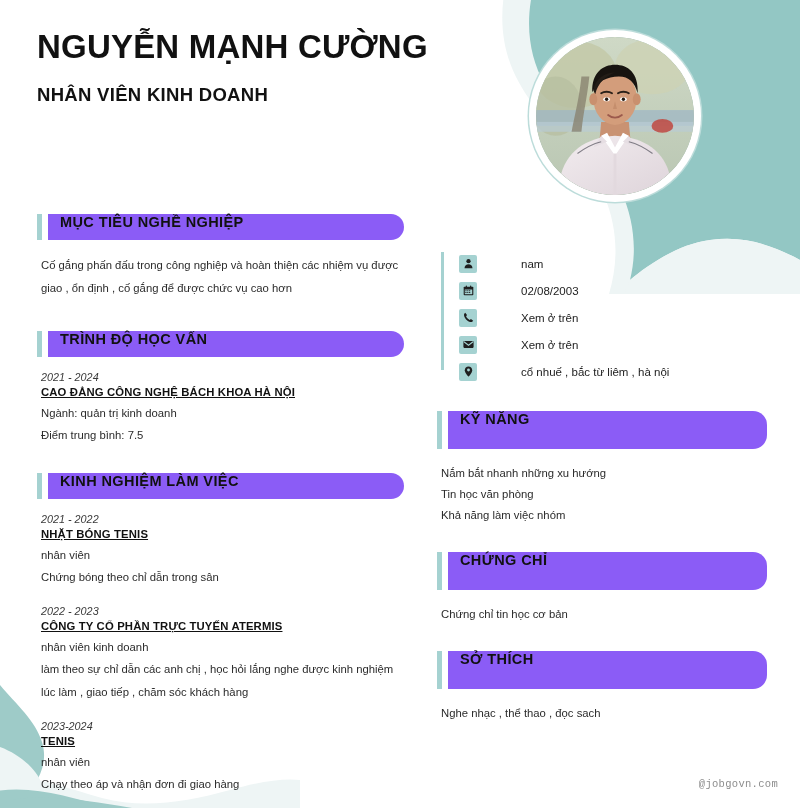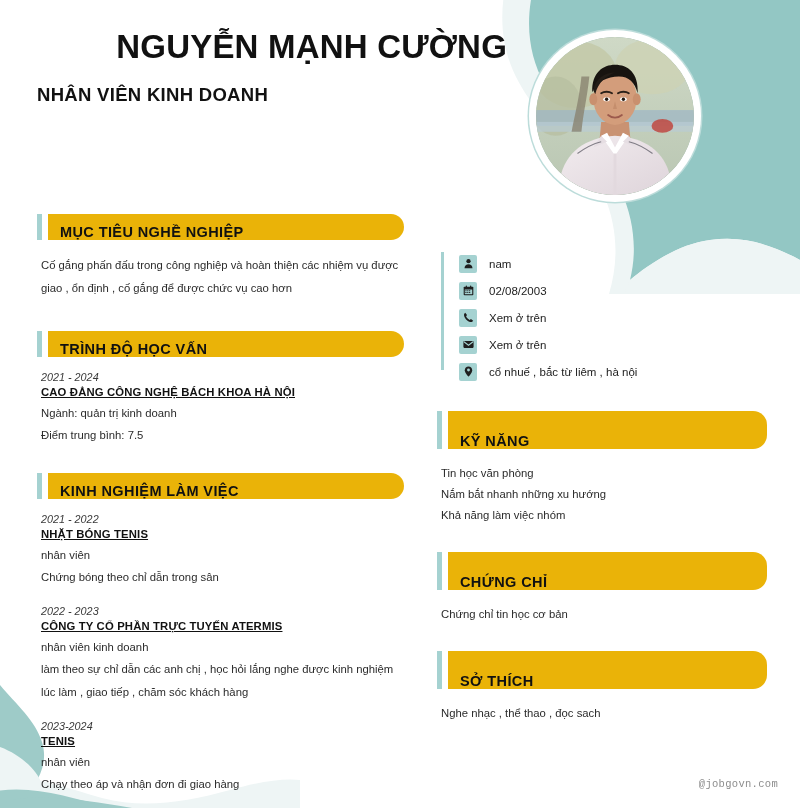--- a/index.html
+++ b/index.html
@@ -16,21 +16,21 @@
 
   
   .deco { position:absolute; pointer-events:none; }
   #deco-top { top:-6px; right:-4px; width:330px; height:300px; }
   #deco-bottom { bottom:-4px; left:-10px; width:310px; height:140px; }
 
   
   #header { position:absolute; left:37px; top:28px; width:470px; z-index:5; }
   #name {
     font-size:33px; font-weight:bold; letter-spacing:0.2px;
-    line-height:1.17; color:#111;text-align:right;
+    line-height:1.17; color:#111;
   }
   #job-title {
     margin-top:17px;
     font-size:18.5px; font-weight:bold; letter-spacing:0.3px; color:#111;
   }
 
   
   #photo-wrap {
     position:absolute; left:529px; top:30px; width:172px; height:172px;
     border-radius:50%; background:#ffffff; padding:7px;
@@ -45,23 +45,23 @@
   
   #col-left  { position:absolute; left:37px; top:214px; width:367px; z-index:4; }
   #col-right { position:absolute; left:437px; top:250px; width:330px; z-index:4; }
 
   
   .sec { margin-bottom:4px; }
   .sec-head { display:flex; align-items:stretch; height:26px; margin-bottom:14px; }
   .sec-tick { width:5px; background:#a5d2d1; flex:0 0 5px; }
   .sec-gap  { width:6px; flex:0 0 6px; }
   .sec-bar {
-    flex:1 1 auto; background:#eab308;
+    flex:1 1 auto; background:#8b5cf6;
     border-radius:0 14px 14px 0;
-    display:flex; align-items:flex-end; padding-left:12px;
+    display:flex; align-items:flex-start; padding-left:12px;
   }
   .sec-bar-title {
     font-size:14.5px; font-weight:bold; letter-spacing:0.4px; color:#111;
     white-space:nowrap;
   }
   #col-right .sec-head { height:38px; }
 
   
   .para { font-size:11.3px; line-height:2.0; color:#2b2b2b; }
   .blk { margin-bottom:17px; }
@@ -76,21 +76,21 @@
   .sec-body-right { padding-left:4px; }
 
   .gap-lg { height:28px; }
   .gap-md { height:22px; }
 
   
   #contact { position:relative; padding-left:22px; margin-bottom:26px; }
   #contact-rail {
     position:absolute; left:4px; top:2px; width:3px; height:118px; background:#a5d2d1;
   }
-  .contact-row { display:flex; align-items:center; height:27px; }
+  .contact-row { display:flex; align-items:center; height:27px;gap:32px; }
   .contact-ico {
     width:18px; height:18px; flex:0 0 18px; background:#a5d2d1;
     border-radius:2px; display:flex; align-items:center; justify-content:center;
     margin-right:12px;
   }
   .contact-ico svg { display:block; width:11px; height:11px; fill:#1f1f1f; }
   .contact-txt { font-size:11.5px; color:#222; }
 
   
   #watermark {
@@ -339,22 +339,22 @@
 
     <div class="sec">
       <div class="sec-head">
         <div class="sec-tick"></div>
         <div class="sec-gap"></div>
         <div class="sec-bar">
           <span class="sec-bar-title">KỸ NĂNG</span>
         </div>
       </div>
       <div class="sec-body-right">
+        <div class="list-line">Nắm bắt nhanh những xu hướng</div>
         <div class="list-line">Tin học văn phòng</div>
-        <div class="list-line">Nắm bắt nhanh những xu hướng</div>
         <div class="list-line">Khả năng làm việc nhóm</div>
       </div>
     </div>
 
     <div class="gap-md"></div>
 
     <div class="sec">
       <div class="sec-head">
         <div class="sec-tick"></div>
         <div class="sec-gap"></div>

